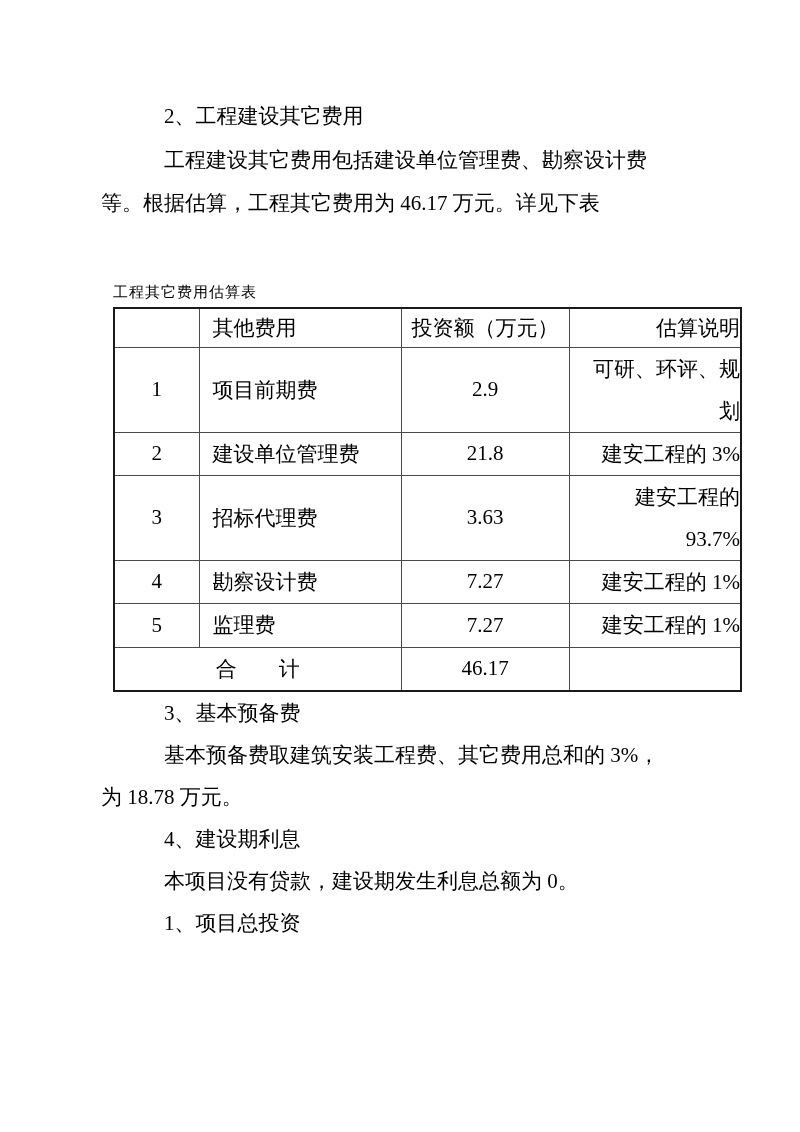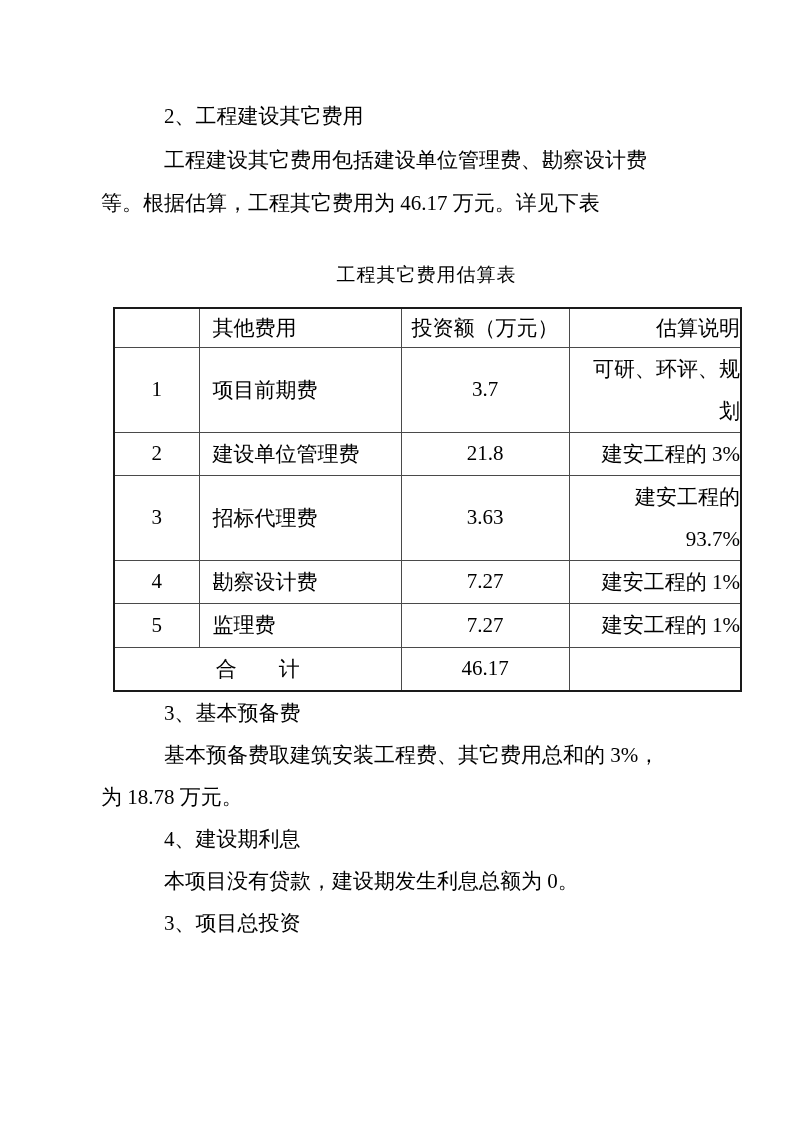--- a/index.html
+++ b/index.html
@@ -16,23 +16,23 @@
     position:absolute;
     left:101px;
     font-size:21px;
     line-height:24px;
     white-space:nowrap;
     color:#000;
   }
   .indent{left:164px;}
   .table-title{
     position:absolute;
-    left:113px;top:263px;width:627px;
-    text-align:center;
-    font-size:19px;line-height:24px;
+    left:113px;top:280px;width:627px;
+    text-align:left;
+    font-size:15px;line-height:24px;
     letter-spacing:1px;
   }
   table.cost{
     position:absolute;
     left:113px;top:307px;
     width:627px;
     border-collapse:collapse;
     table-layout:fixed;
     border:2px solid #1a1a1a;
   }
@@ -85,21 +85,21 @@
     <tbody>
       <tr class="r-head">
         <td class="c-num"></td>
         <td class="c-item">其他费用</td>
         <td class="c-amt">投资额（万元）</td>
         <td class="c-note" style="line-height:24px">估算说明</td>
       </tr>
       <tr class="r-tall1">
         <td class="c-num">1</td>
         <td class="c-item">项目前期费</td>
-        <td class="c-amt">3.7</td>
+        <td class="c-amt">2.9</td>
         <td class="c-note">可研、环评、规
 划</td>
       </tr>
       <tr class="r-short1">
         <td class="c-num">2</td>
         <td class="c-item">建设单位管理费</td>
         <td class="c-amt">21.8</td>
         <td class="c-note">建安工程的 3%</td>
       </tr>
       <tr class="r-tall2">
@@ -132,16 +132,16 @@
   <div class="line indent" style="top:701px">3、基本预备费</div>
 
   <div class="line indent" style="top:743px">基本预备费取建筑安装工程费、其它费用总和的 3%，</div>
 
   <div class="line" style="top:785px">为 18.78 万元。</div>
 
   <div class="line indent" style="top:827px">4、建设期利息</div>
 
   <div class="line indent" style="top:869px">本项目没有贷款，建设期发生利息总额为 0。</div>
 
-  <div class="line indent" style="top:911px">3、项目总投资</div>
+  <div class="line indent" style="top:911px">1、项目总投资</div>
 
 
 </div>
 
 </body></html>

